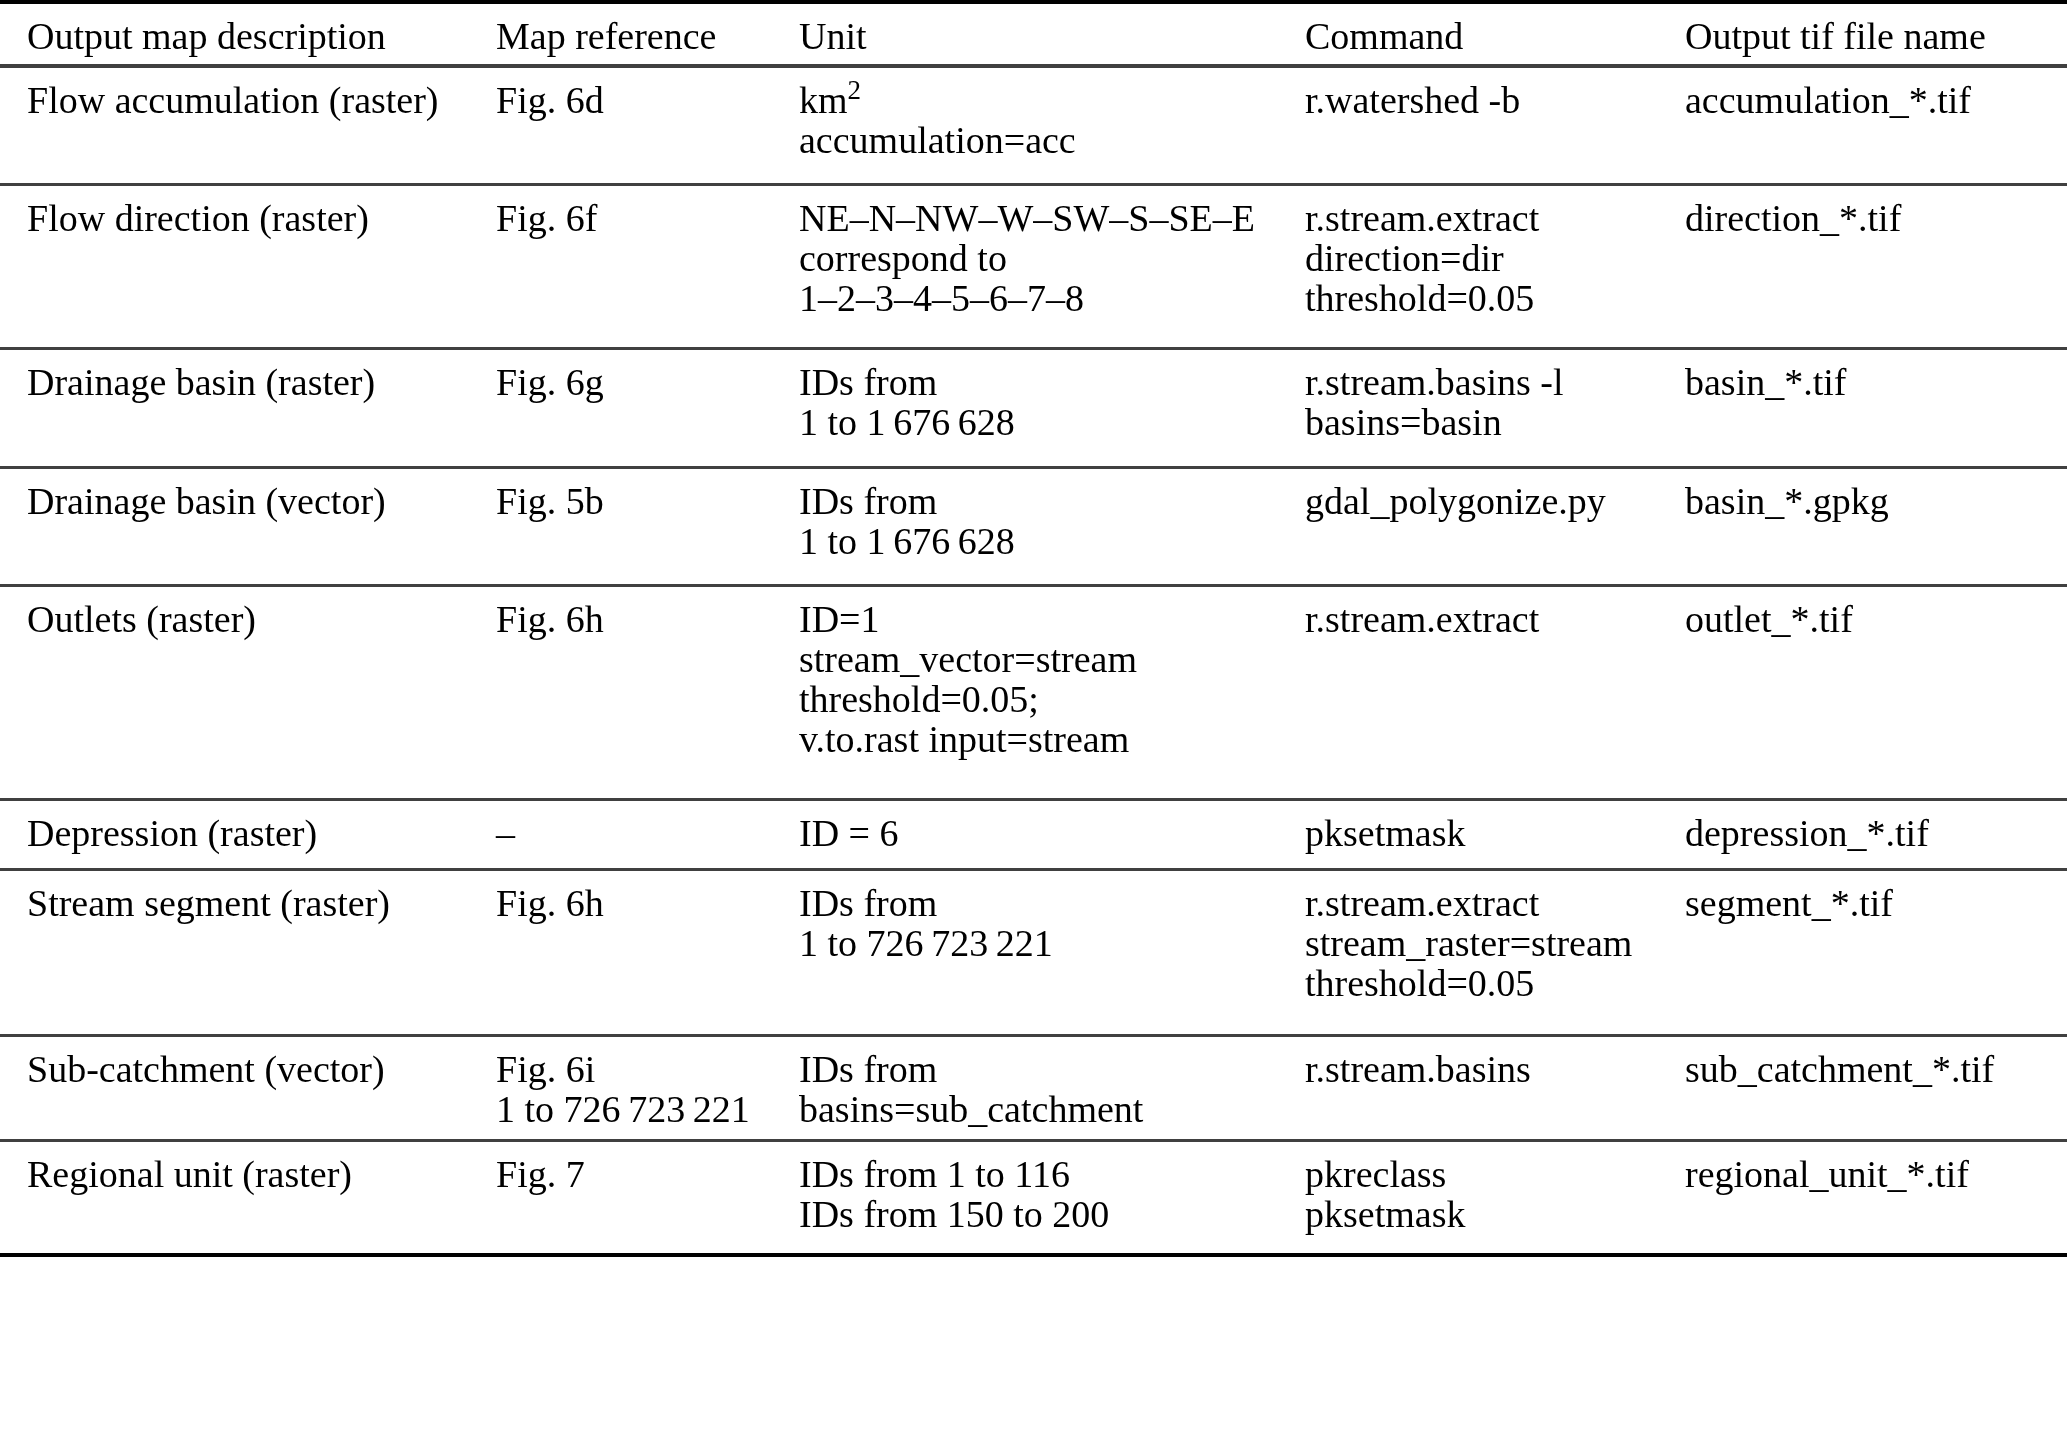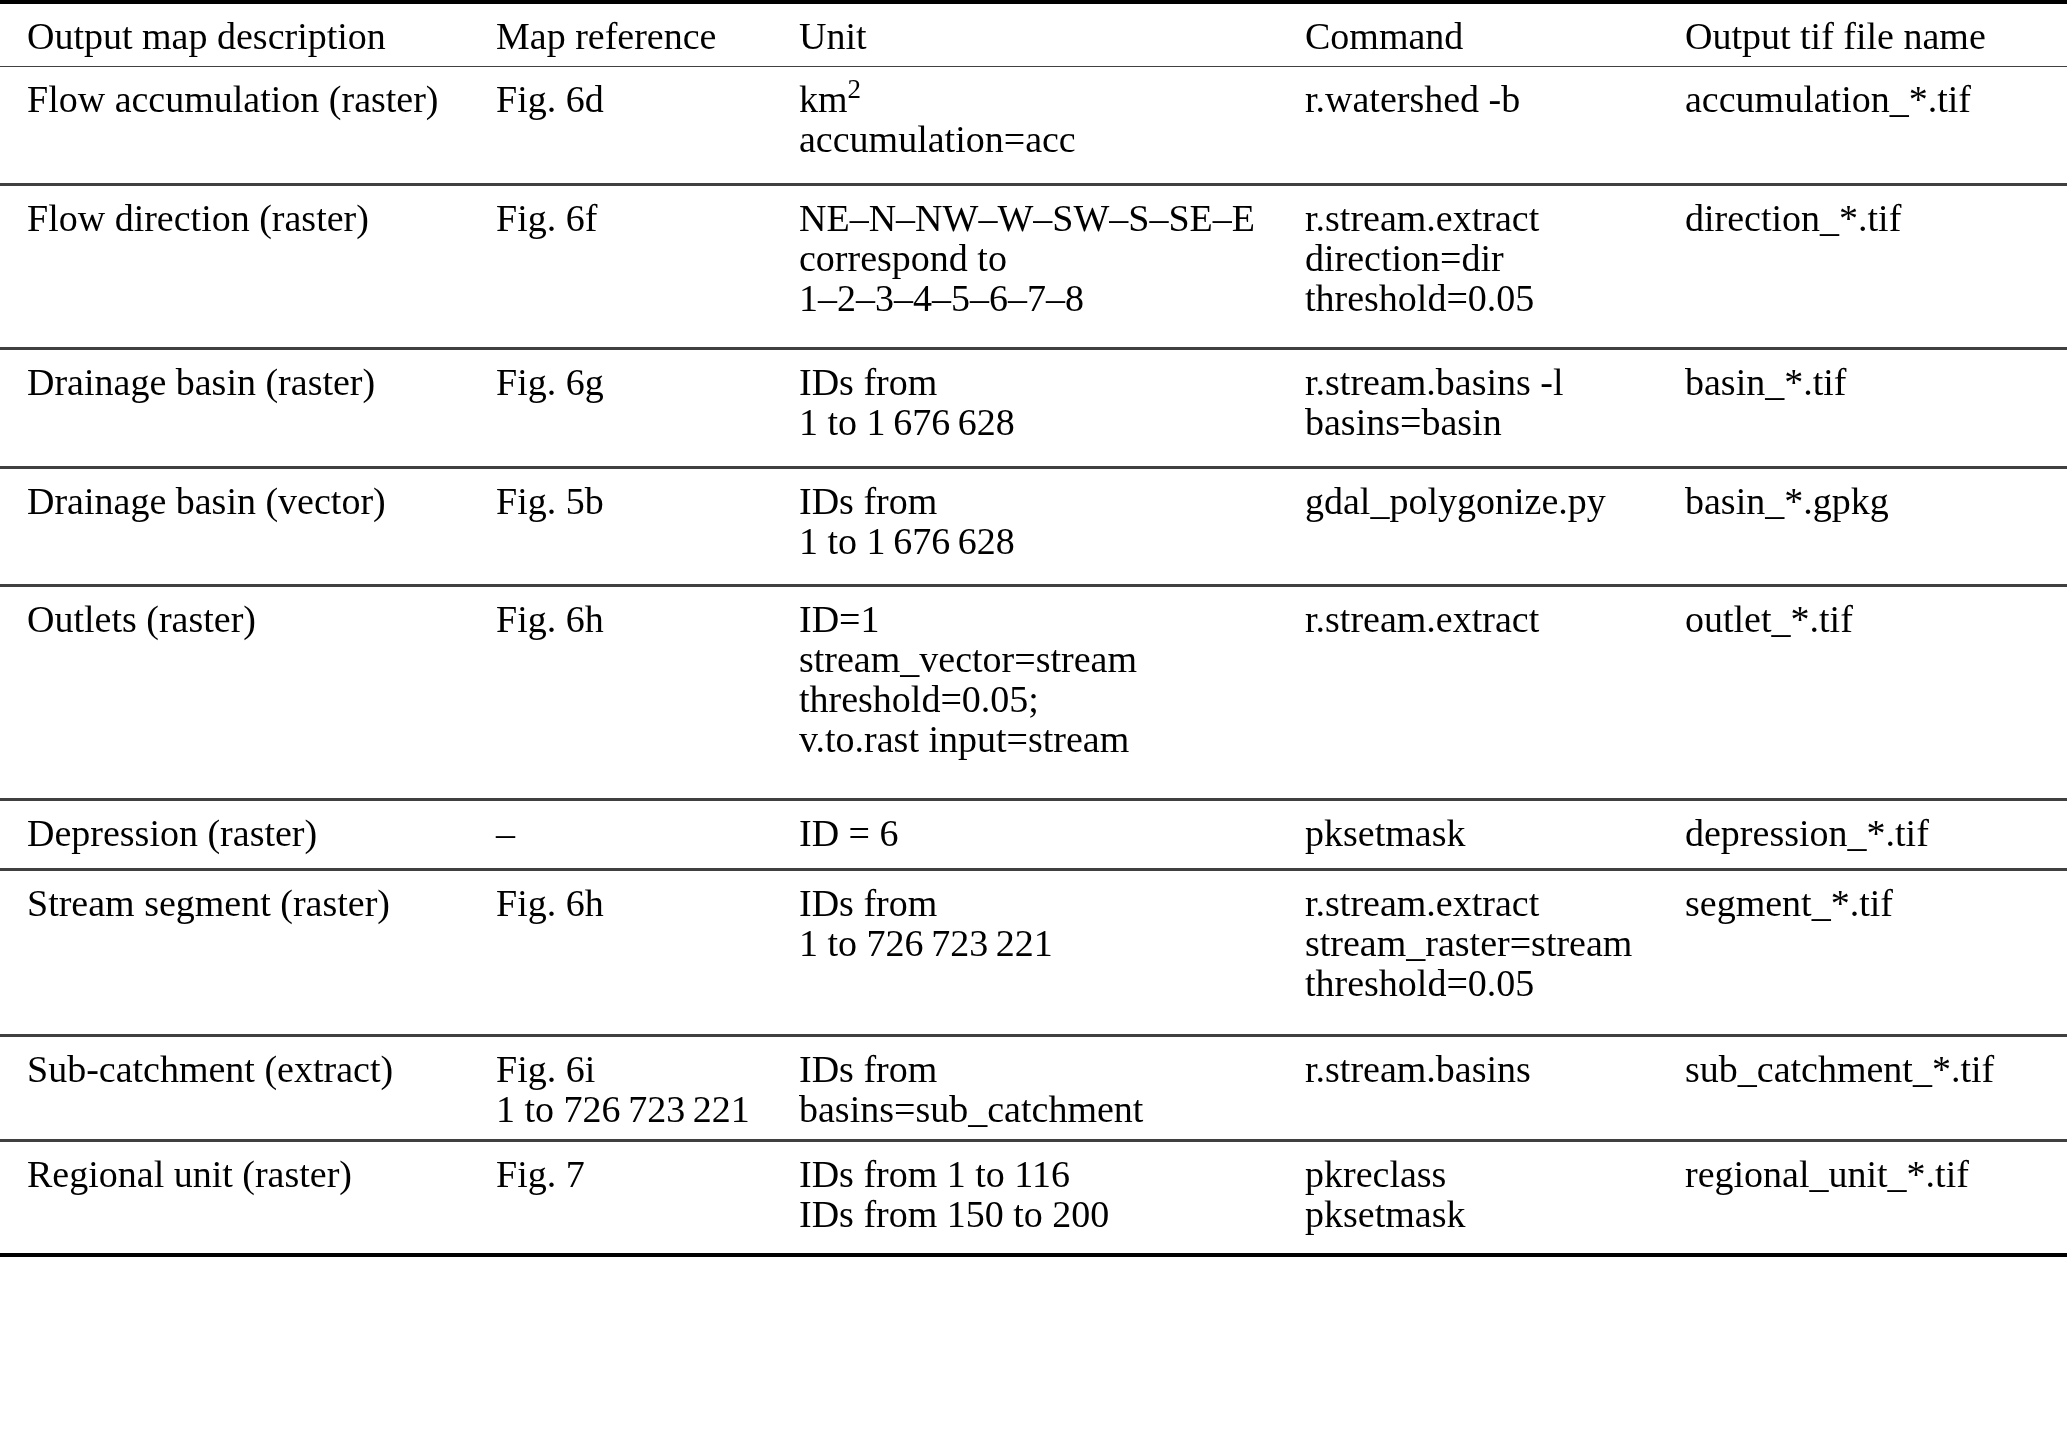--- a/index.html
+++ b/index.html
@@ -25,21 +25,21 @@
   col.c3 { width: 506px; }
   col.c4 { width: 380px; }
   col.c5 { width: 382px; }
   th, td {
     vertical-align: top;
     text-align: left;
     font-weight: normal;
     padding: 12px 0 0 0;
   }
   th.c1, td.c1 { padding-left: 27px; }
-  thead tr { border-bottom: 1px solid #404040; height: 64px; }
+  thead tr { border-bottom: 4px solid #404040; height: 64px; }
   tbody tr { border-bottom: 3px solid #404040; }
   tbody tr:last-child { border-bottom: none; }
   tr.r1  { height: 118px; }
   tr.r2  { height: 164px; }
   tr.r3  { height: 119px; margin-top: 36px; }
   tr.r4  { height: 118px; }
   tr.r5  { height: 214px; }
   tr.r6  { height: 74px; }
   tr.r7  { height: 70px; margin-left: 20px; }
   tr.r8  { height: 166px; margin-top: 43px; }
@@ -211,21 +211,21 @@
         <div class="ln">stream_raster=stream</div>
         <div class="ln">threshold=0.05</div>
       </td>
       <td class="c5">
         <div class="ln">segment_*.tif</div>
       </td>
     </tr>
 
     <tr class="r9">
       <td class="c1">
-        <div class="ln">Sub-catchment (extract)</div>
+        <div class="ln">Sub-catchment (vector)</div>
       </td>
       <td class="c2">
         <div class="ln">Fig. 6i</div>
         <div class="ln">1 to 726 723 221</div>
       </td>
       <td class="c3">
         <div class="ln">IDs from</div>
         <div class="ln">basins=sub_catchment</div>
       </td>
       <td class="c4">

